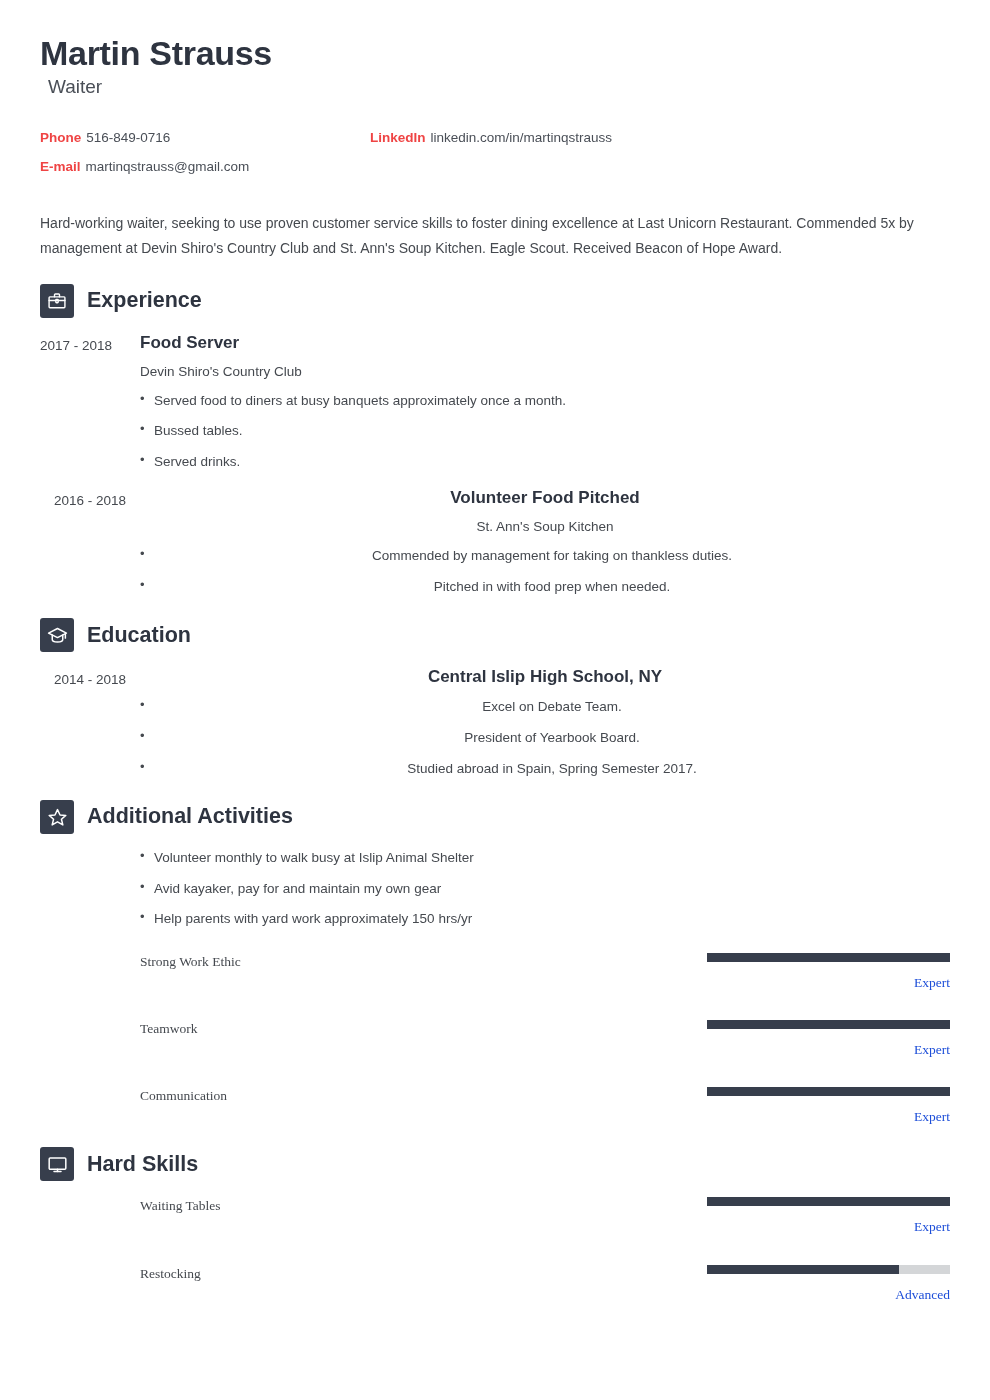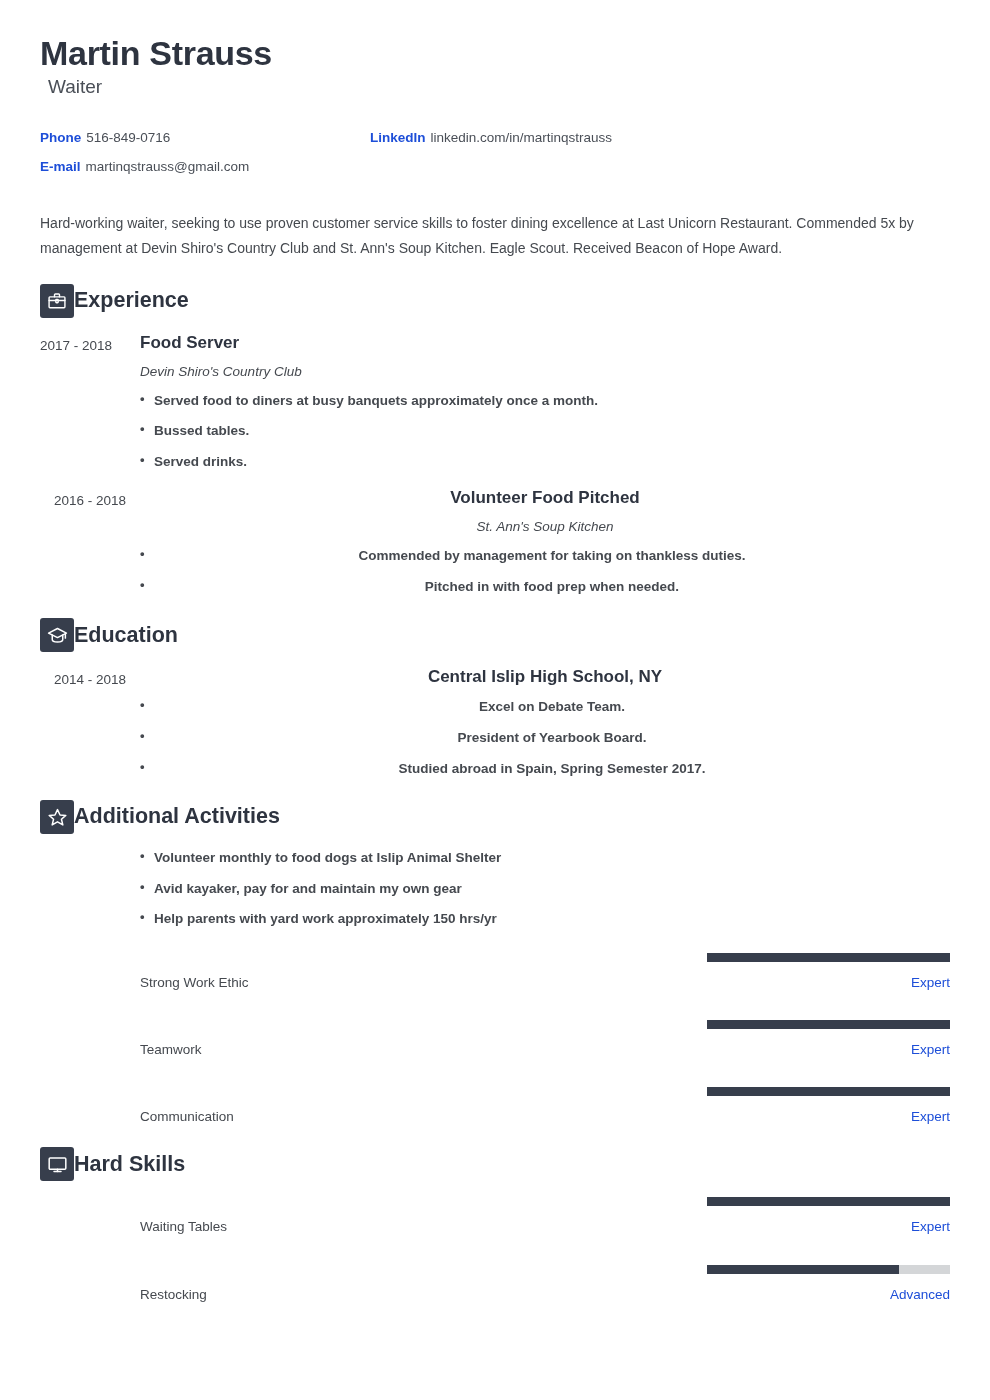--- a/index.html
+++ b/index.html
@@ -46,21 +46,21 @@
   .contact-grid td {
     padding: 0 0 10px 0;
     vertical-align: top;
     font-size: 13.5px;
     line-height: 1.4;
   }
   .c-col-left  { width: 330px; }
   .c-col-right { width: auto; }
   .c-label {
     font-weight: bold;
-    color: #1d4ed8;
+    color: #ef4444;
     margin-right: 5px;
     text-align: right;
   }
   .c-value {
     color: #4a4f57;
   }
 
   
   .summary {
     margin-top: 24px;
@@ -70,20 +70,21 @@
     max-width: 905px;
   }
 
   
   .section {
     margin-top: 22px;
   }
   .section-head {
     display: flex;
     align-items: center;
+    gap: 13px;
     margin-bottom: 14px;
   }
   .sec-icon {
     width: 34px;
     height: 34px;
     background: #373e4c;
     border-radius: 3px;
     display: flex;
     align-items: center;
     justify-content: center;
@@ -117,27 +118,25 @@
     font-weight: bold;
     color: #2e3440;
     line-height: 1.3;
     margin-bottom: 9px;
   }
   .entry-org {
     font-size: 13.5px;
     color: #45494f;
     line-height: 1.4;
     margin-bottom: 9px;
-    font-style: italic;
   }
   ul.bullets {
     list-style: none;
     margin: 0;
     padding: 0;
-    font-weight: bold;
   }
   ul.bullets li {
     position: relative;
     padding-left: 14px;
     font-size: 13.5px;
     color: #45494f;
     line-height: 1.45;
     margin-bottom: 11px;
   }
   ul.bullets li:last-child { margin-bottom: 0; }
@@ -152,22 +151,23 @@
 
   
   .activities {
     padding-left: 100px;
   }
 
   
   .skills-wrap { padding-left: 100px; padding-top: 2px; }
   .skill-row {
     display: flex;
-    align-items: flex-end;
+    align-items: flex-start;
     margin-bottom: 29px;
+    font-family: Liberation Serif, serif;
   }
   .skill-row:last-child { margin-bottom: 6px; }
   .skill-name {
     flex: 1 1 auto;
     font-size: 13.5px;
     color: #45494f;
     line-height: 1.2;
     padding-top: 1px;
   }
   .skill-meter {
@@ -292,21 +292,21 @@
     <div class="section-head">
       <span class="sec-icon">
         <svg width="21" height="21" viewBox="0 0 24 24" fill="none" stroke="#ffffff" stroke-width="1.7" stroke-linecap="round" stroke-linejoin="round">
           <polygon points="12,3 14.9,9.2 21.5,9.6 16.5,14 18.1,20.5 12,17 5.9,20.5 7.5,14 2.5,9.6 9.1,9.2"></polygon>
         </svg>
       </span>
       <span class="section-title">Additional Activities</span>
     </div>
     <div class="activities">
       <ul class="bullets">
-        <li>Volunteer monthly to food dogs at Islip Animal Shelter</li>
+        <li>Volunteer monthly to walk busy at Islip Animal Shelter</li>
         <li>Avid kayaker, pay for and maintain my own gear</li>
         <li>Help parents with yard work approximately 150 hrs/yr</li>
       </ul>
     </div>
   </div>
 
   <div class="section">
 
     <div class="skills-wrap">
       <div class="skill-row">

